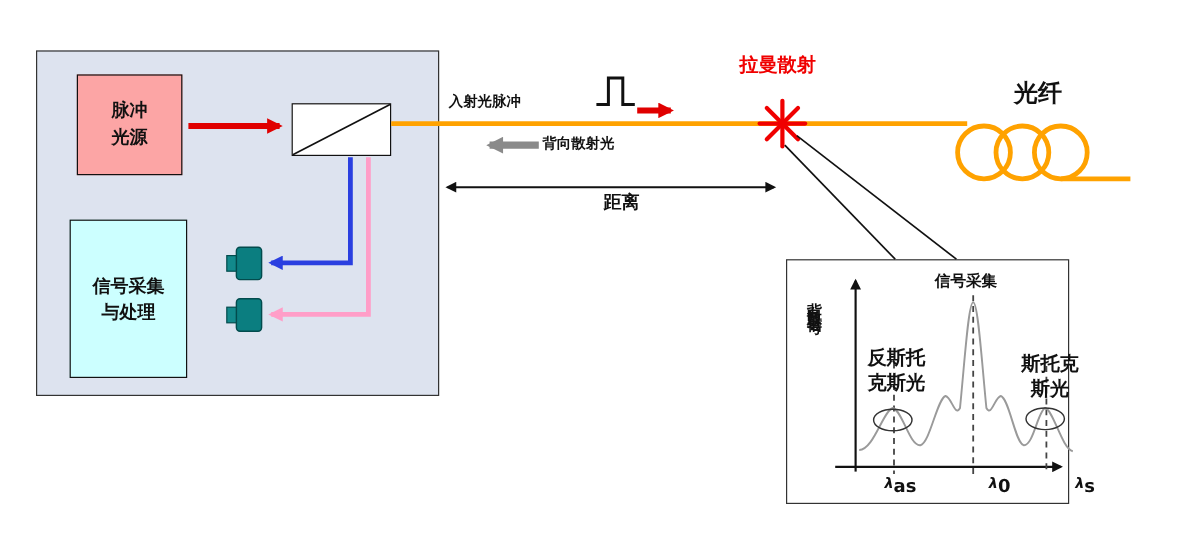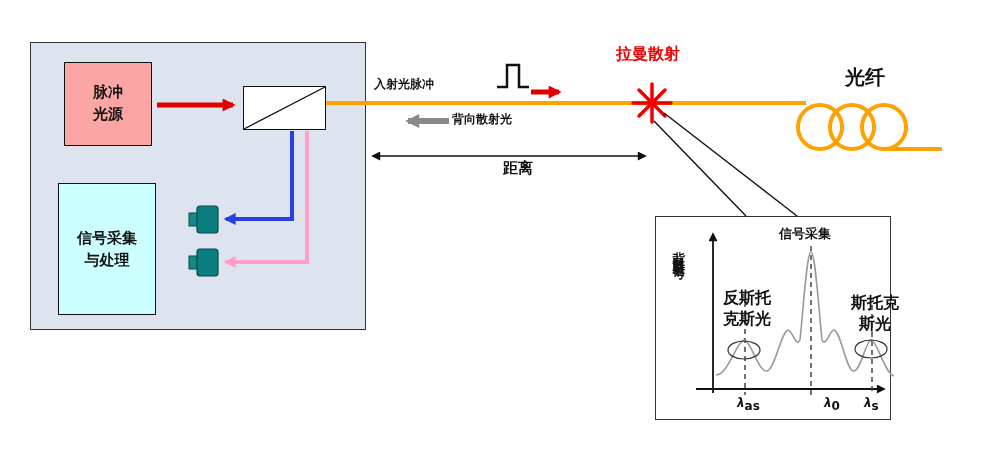--- a/index.html
+++ b/index.html
@@ -19,24 +19,24 @@
   .lbl-backscatter{left:452px;top:111px;font-size:12px;}
   .lbl-raman{left:616px;top:44px;font-size:16px;color:#f00000;}
   .lbl-fiber{left:845px;top:64px;font-size:20px;}
   .lbl-distance{left:487px;top:159px;font-size:15px;margin-left:16px;}
   .lbl-yaxis{left:672px;top:242px;font-size:12.5px;writing-mode:vertical-rl;letter-spacing:3px;line-height:1.1;}
   .lbl-rayleigh{left:779px;top:225px;font-size:13px;}
   .lbl-antistokes{left:723px;top:288px;font-size:16px;line-height:1.3;text-align:center;}
   .lbl-stokes{left:851px;top:293px;font-size:16px;line-height:1.3;text-align:center;}
   .lbl-lam{position:absolute;z-index:5;font-size:12px;font-weight:bold;color:#111;}
   .lbl-lam .lam{font-style:italic;}
-  .lbl-lam sub{font-size:12px;}
+  .lbl-lam sub{font-size:15px;}
   .lam-0{left:737px;top:396px;}
   .lam-1{left:824px;top:396px;}
-  .lam-2{left:864px;top:396px;}
+  .lam-2{left:896px;top:396px;}
 </style>
 </head>
 <body>
 
 <div class="stage">
 
   <div class="box outer-box"></div>
   <div class="box pulse-box">脉冲
 光源</div>
   <div class="box signal-box">信号采集

